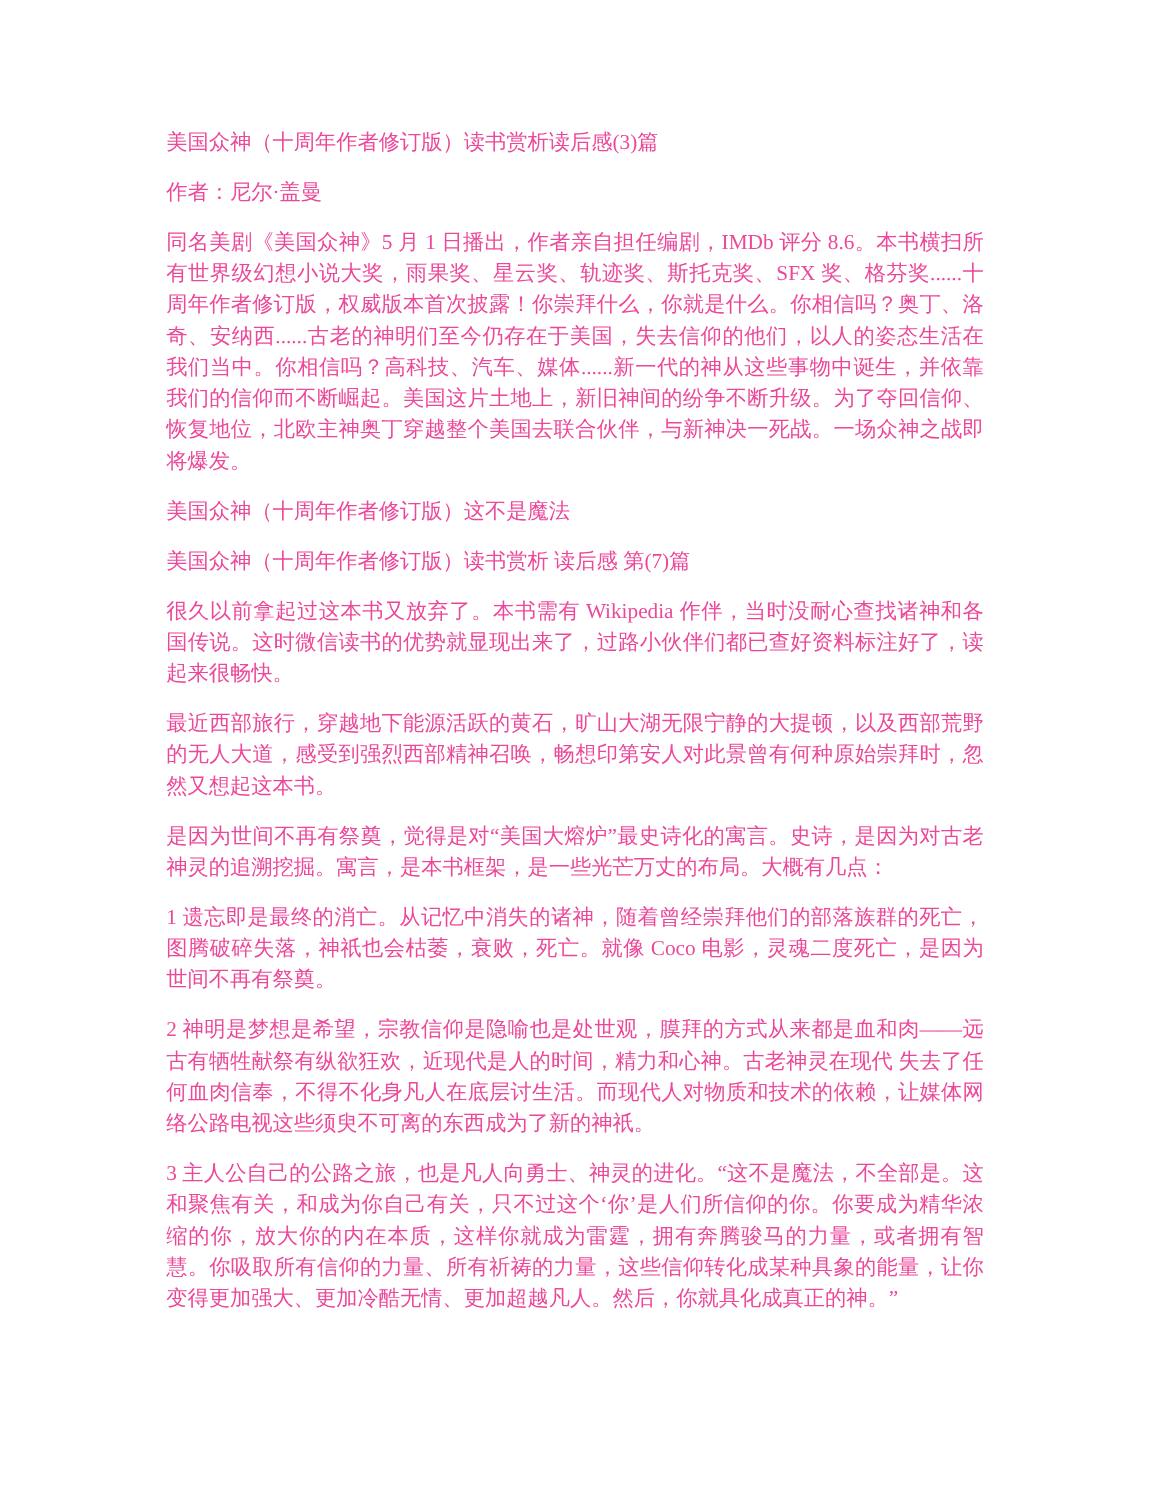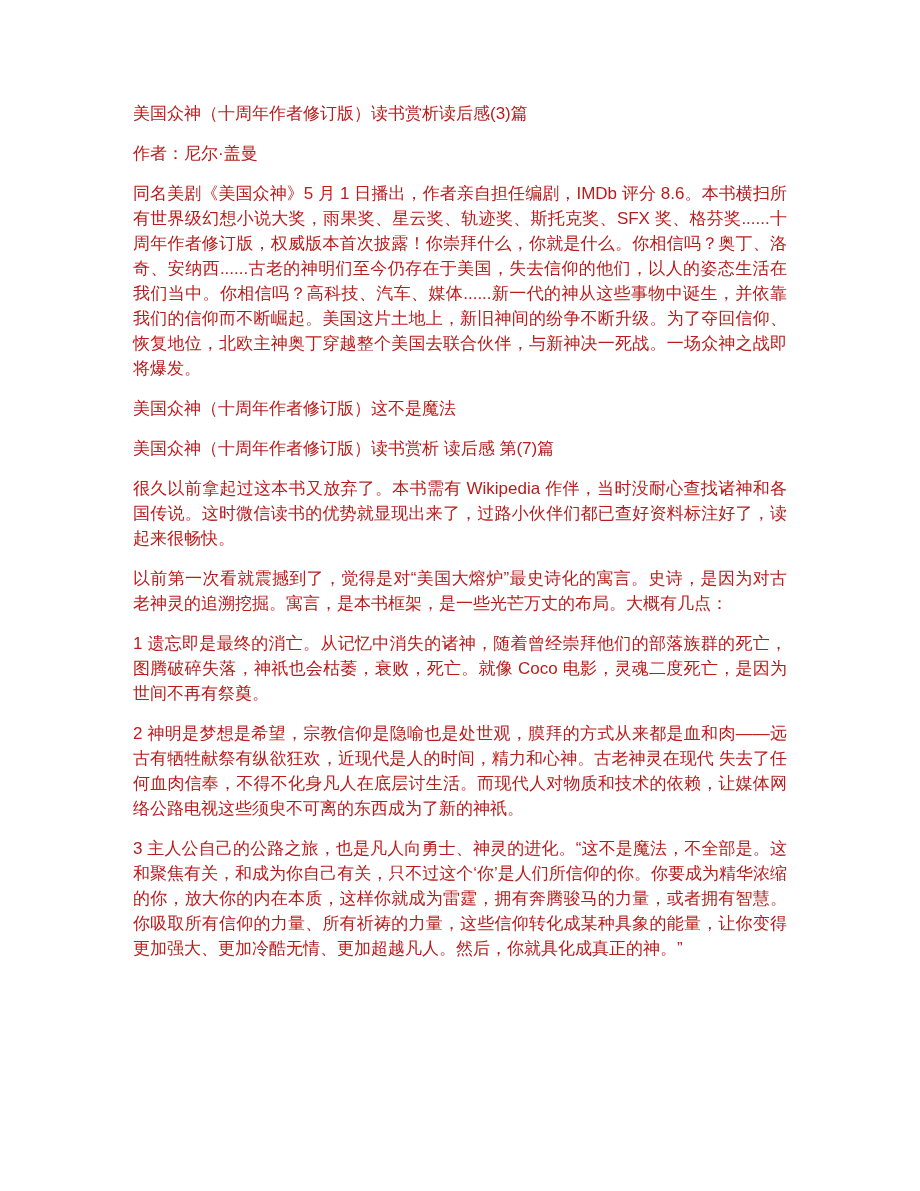--- a/index.html
+++ b/index.html
@@ -12,40 +12,41 @@
     width: 920px;
     height: 1191px;
     background: #ffffff;
     overflow: hidden;
   }
   .doc-content {
     position: absolute;
     left: 133px;
     top: 101px;
     width: 654px;
-    font-family: Liberation Sans, sans-serif;
+    font-family: Liberation Serif, serif;
     font-size: 17px;
     line-height: 25px;
-    color: #b91c1c;
+    color: #ec4899;
     text-align: justify;
   }
   .doc-content p {
     margin: 0 0 15px 0;
     word-break: break-all;
   }
 </style>
 </head>
 <body>
 
 <div class="page">
   <div class="doc-content">
     <p>美国众神（十周年作者修订版）读书赏析读后感(3)篇</p>
     <p>作者：尼尔·盖曼</p>
     <p>同名美剧《美国众神》5 月 1 日播出，作者亲自担任编剧，IMDb 评分 8.6。本书横扫所有世界级幻想小说大奖，雨果奖、星云奖、轨迹奖、斯托克奖、SFX 奖、格芬奖......十周年作者修订版，权威版本首次披露！你崇拜什么，你就是什么。你相信吗？奥丁、洛奇、安纳西......古老的神明们至今仍存在于美国，失去信仰的他们，以人的姿态生活在我们当中。你相信吗？高科技、汽车、媒体......新一代的神从这些事物中诞生，并依靠我们的信仰而不断崛起。美国这片土地上，新旧神间的纷争不断升级。为了夺回信仰、恢复地位，北欧主神奥丁穿越整个美国去联合伙伴，与新神决一死战。一场众神之战即将爆发。</p>
     <p>美国众神（十周年作者修订版）这不是魔法</p>
     <p>美国众神（十周年作者修订版）读书赏析 读后感 第(7)篇</p>
     <p>很久以前拿起过这本书又放弃了。本书需有 Wikipedia 作伴，当时没耐心查找诸神和各国传说。这时微信读书的优势就显现出来了，过路小伙伴们都已查好资料标注好了，读起来很畅快。</p>
-    <p>以前第一次看就震撼到了，觉得是对“美国大熔炉”最史诗化的寓言。史诗，是因为对古老神灵的追溯挖掘。寓言，是本书框架，是一些光芒万丈的布局。大概有几点：</p>
+    <p>最近西部旅行，穿越地下能源活跃的黄石，旷山大湖无限宁静的大提顿，以及西部荒野的无人大道，感受到强烈西部精神召唤，畅想印第安人对此景曾有何种原始崇拜时，忽然又想起这本书。</p>
+    <p>是因为世间不再有祭奠，觉得是对“美国大熔炉”最史诗化的寓言。史诗，是因为对古老神灵的追溯挖掘。寓言，是本书框架，是一些光芒万丈的布局。大概有几点：</p>
     <p>1 遗忘即是最终的消亡。从记忆中消失的诸神，随着曾经崇拜他们的部落族群的死亡，图腾破碎失落，神祇也会枯萎，衰败，死亡。就像 Coco 电影，灵魂二度死亡，是因为世间不再有祭奠。</p>
     <p>2 神明是梦想是希望，宗教信仰是隐喻也是处世观，膜拜的方式从来都是血和肉——远古有牺牲献祭有纵欲狂欢，近现代是人的时间，精力和心神。古老神灵在现代 失去了任何血肉信奉，不得不化身凡人在底层讨生活。而现代人对物质和技术的依赖，让媒体网络公路电视这些须臾不可离的东西成为了新的神祇。</p>
     <p>3 主人公自己的公路之旅，也是凡人向勇士、神灵的进化。“这不是魔法，不全部是。这和聚焦有关，和成为你自己有关，只不过这个‘你’是人们所信仰的你。你要成为精华浓缩的你，放大你的内在本质，这样你就成为雷霆，拥有奔腾骏马的力量，或者拥有智慧。你吸取所有信仰的力量、所有祈祷的力量，这些信仰转化成某种具象的能量，让你变得更加强大、更加冷酷无情、更加超越凡人。然后，你就具化成真正的神。”</p>
   </div>
 </div>
 
 </body></html>

